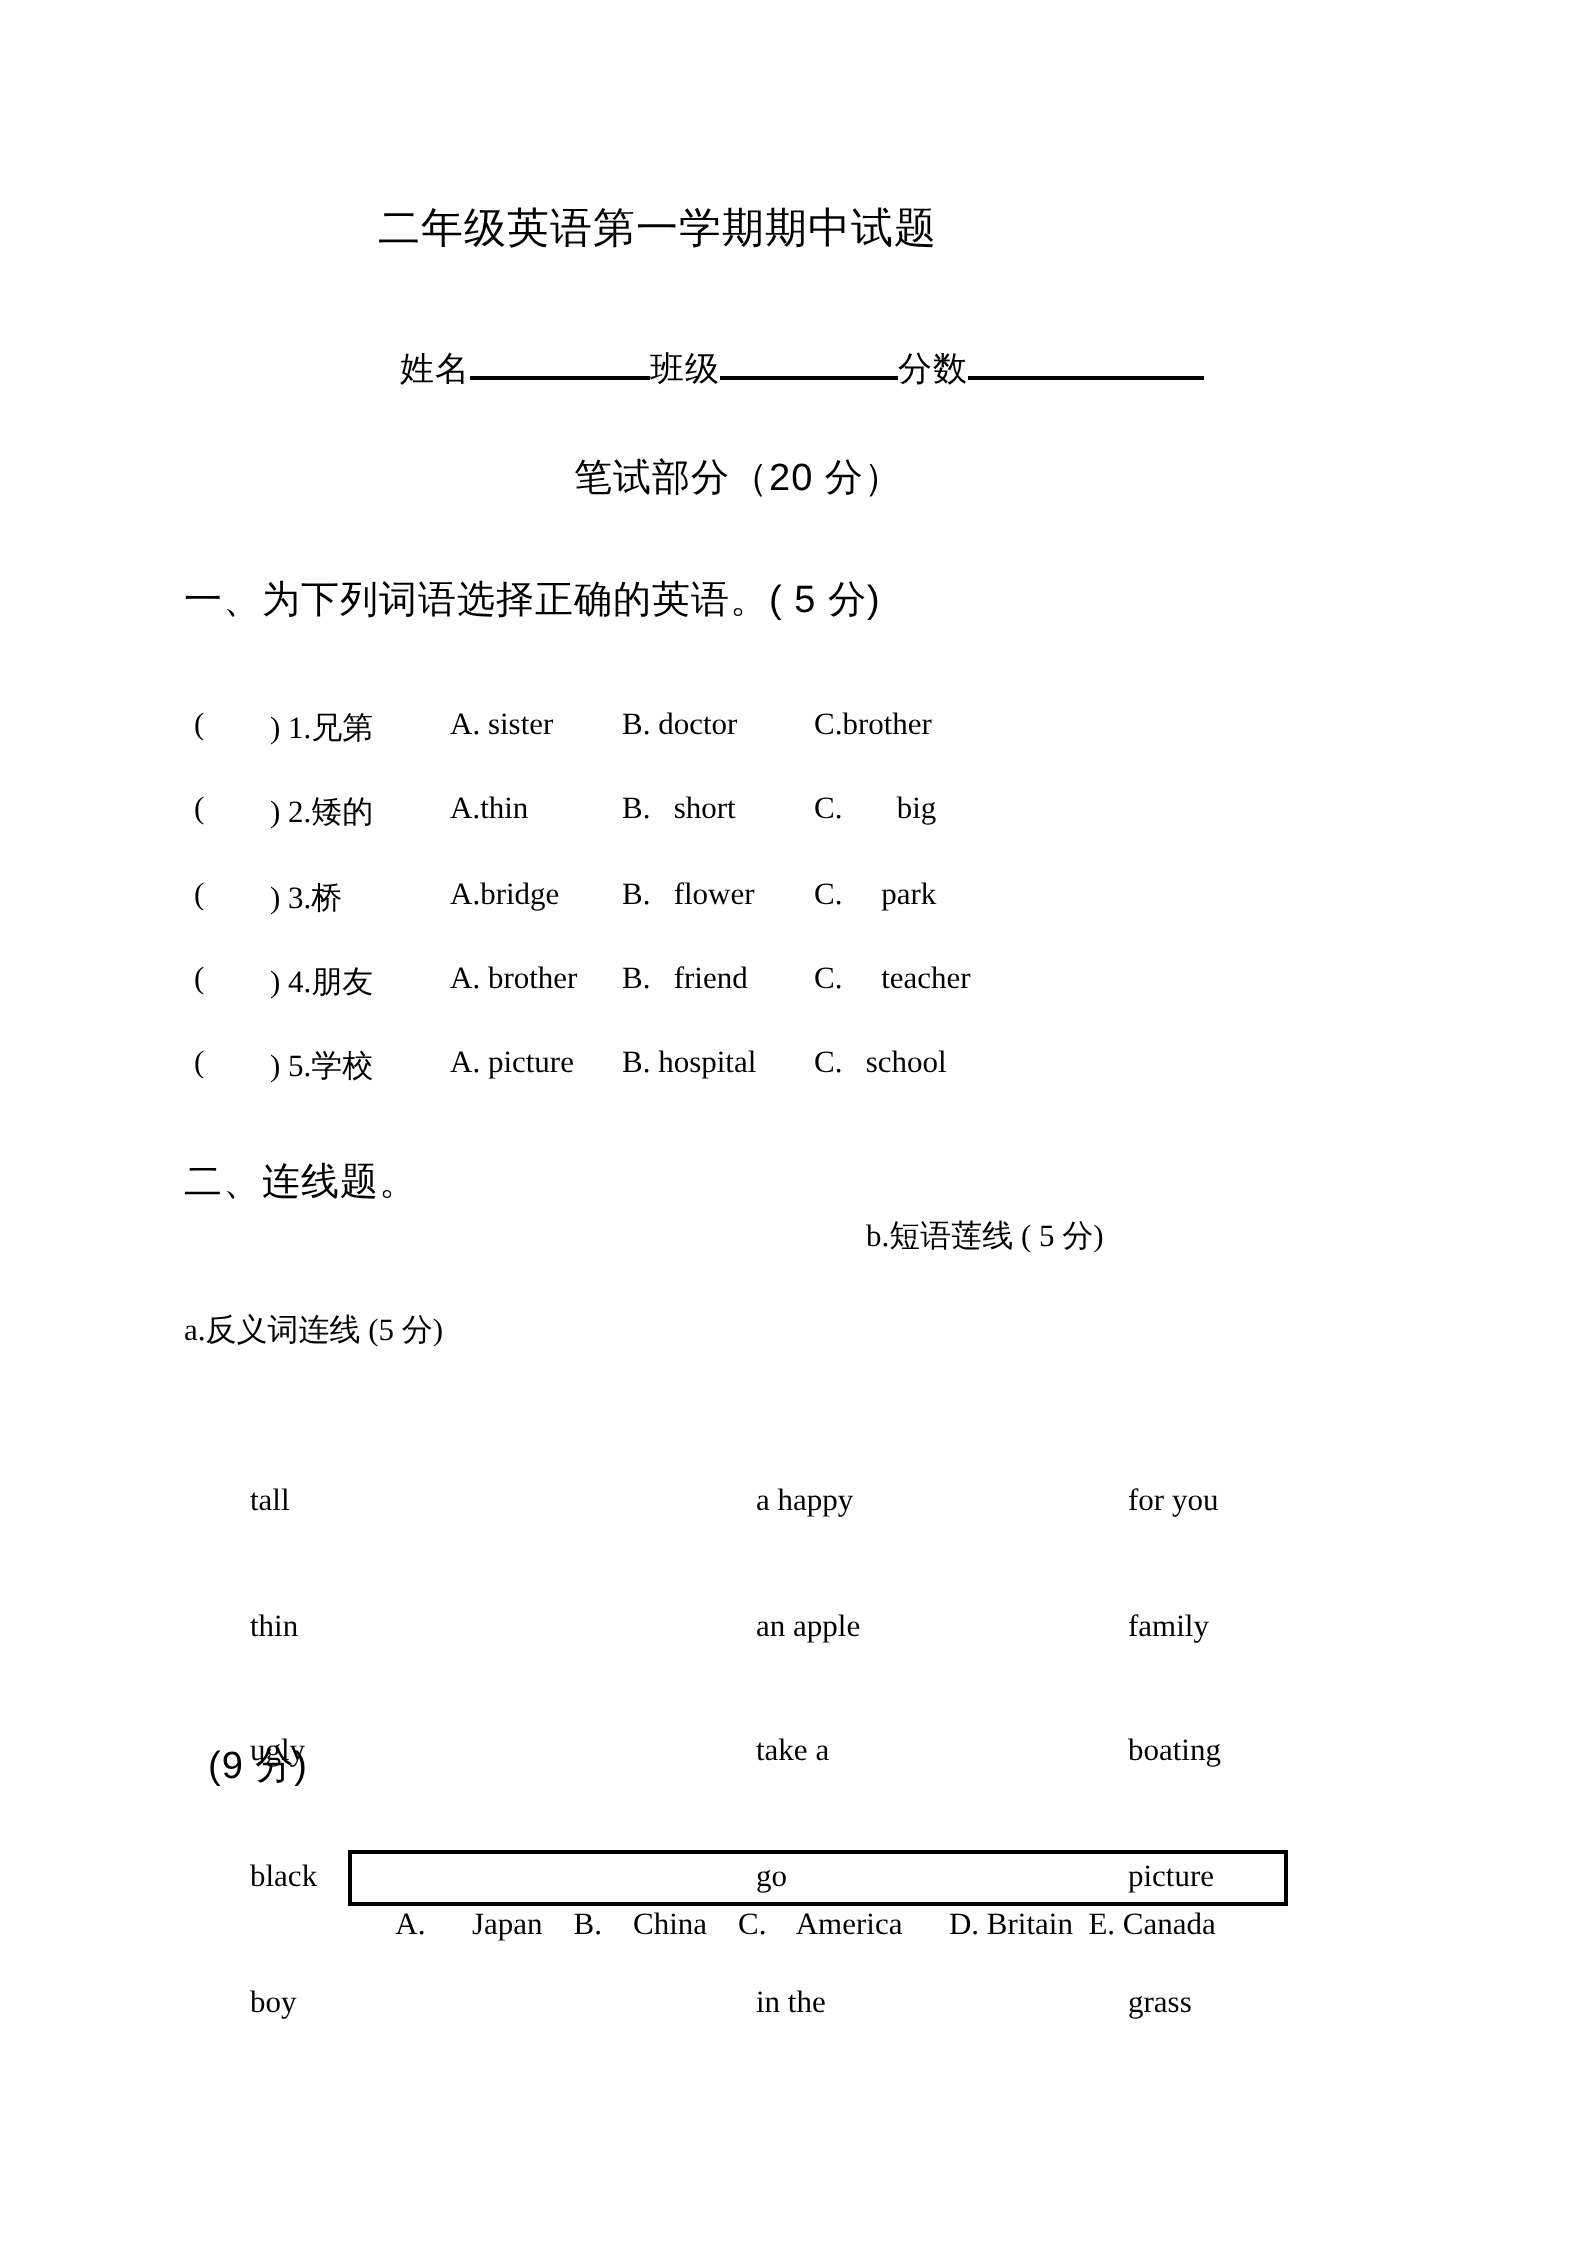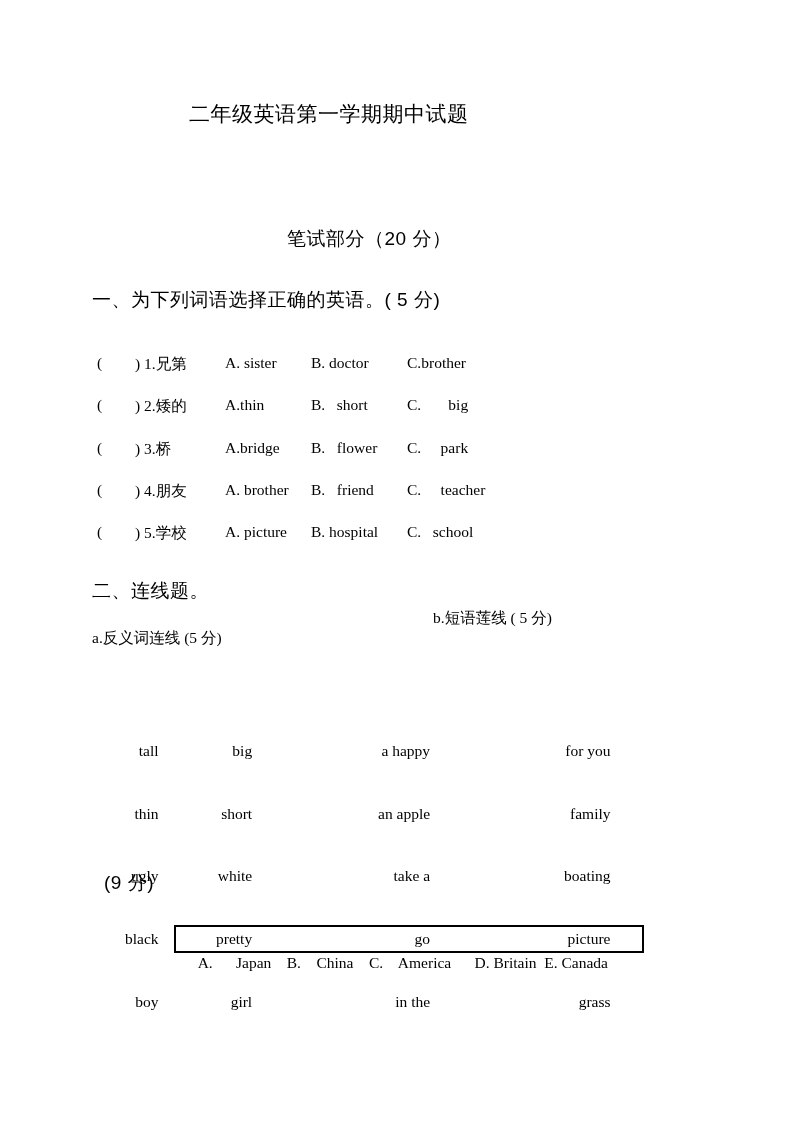--- a/index.html
+++ b/index.html
@@ -45,29 +45,28 @@
   .q-label { width: 90px; white-space: pre; }
   .q-a     { width: 86px; white-space: pre; }
   .q-b     { width: 96px; white-space: pre; }
   .q-c     { white-space: pre; }
   .q1 { top: 354px; }
   .q2 { top: 396px; }
   .q3 { top: 439px; }
   .q4 { top: 481px; }
   .q5 { top: 523px; }
   .sec2-heading { left: 92px; top: 578px; font-size: 19px; }
-  .sub-a { left: 92px;  top: 628px; font-size: 15.5px; }
+  .sub-a { left: 92px;  top: 655px; font-size: 15.5px; }
   .sub-b { left: 433px; top: 608px; font-size: 15.5px; }
   .mcol {
     position: absolute;
     top: 699px;
     font-size: 15.5px;
     line-height: 20.9px;
     white-space: pre;
-    text-align: right;
   }
   .mcol-1 { left: 125px; }
   .mcol-2 { left: 216px; }
   .mcol-3 { left: 378px; }
   .mcol-4 { left: 531px; margin-left: 33px; }
   .sec5-heading { left: 92px;  top: 832px; font-size: 18.5px; white-space: nowrap; }
   .sec5-points  { left: 104px; top: 870px; font-size: 19px; }
   .opt-box {
     position: absolute;
     left: 174px;
@@ -81,20 +80,21 @@
     white-space: pre;
   }
 </style>
 </head>
 <body>
 
 <div class="page">
 
   <div class="abs heading doc-title">二年级英语第一学期期中试题</div>
 
+  <div class="abs heading name-line"><span>姓名</span><span class="blank blank-name"></span><span>班级</span><span class="blank blank-class"></span><span>分数</span><span class="blank blank-score"></span></div>
 
   <div class="abs heading written-part">笔试部分（20 分）</div>
 
   <div class="abs heading sec1-heading">一、为下列词语选择正确的英语。( 5 分)</div>
 
   <div class="q-row q1">
     <span class="q-paren">(</span>
     <span class="q-label">) 1.兄第</span>
     <span class="q-a">A. sister</span>
     <span class="q-b">B. doctor</span>
@@ -139,27 +139,20 @@
   <div class="abs sub-b">b.短语莲线 ( 5 分)</div>
 
   <div class="mcol mcol-1">
     <div>tall</div>
     <div>thin</div>
     <div>ugly</div>
     <div>black</div>
     <div>boy</div>
   </div>
 
-  <div class="mcol mcol-2">
-    <div>big</div>
-    <div>short</div>
-    <div>white</div>
-    <div>pretty</div>
-    <div>girl</div>
-  </div>
 
   <div class="mcol mcol-3">
     <div>a happy</div>
     <div>an apple</div>
     <div>take a</div>
     <div>go</div>
     <div>in the</div>
   </div>
 
   <div class="mcol mcol-4">

